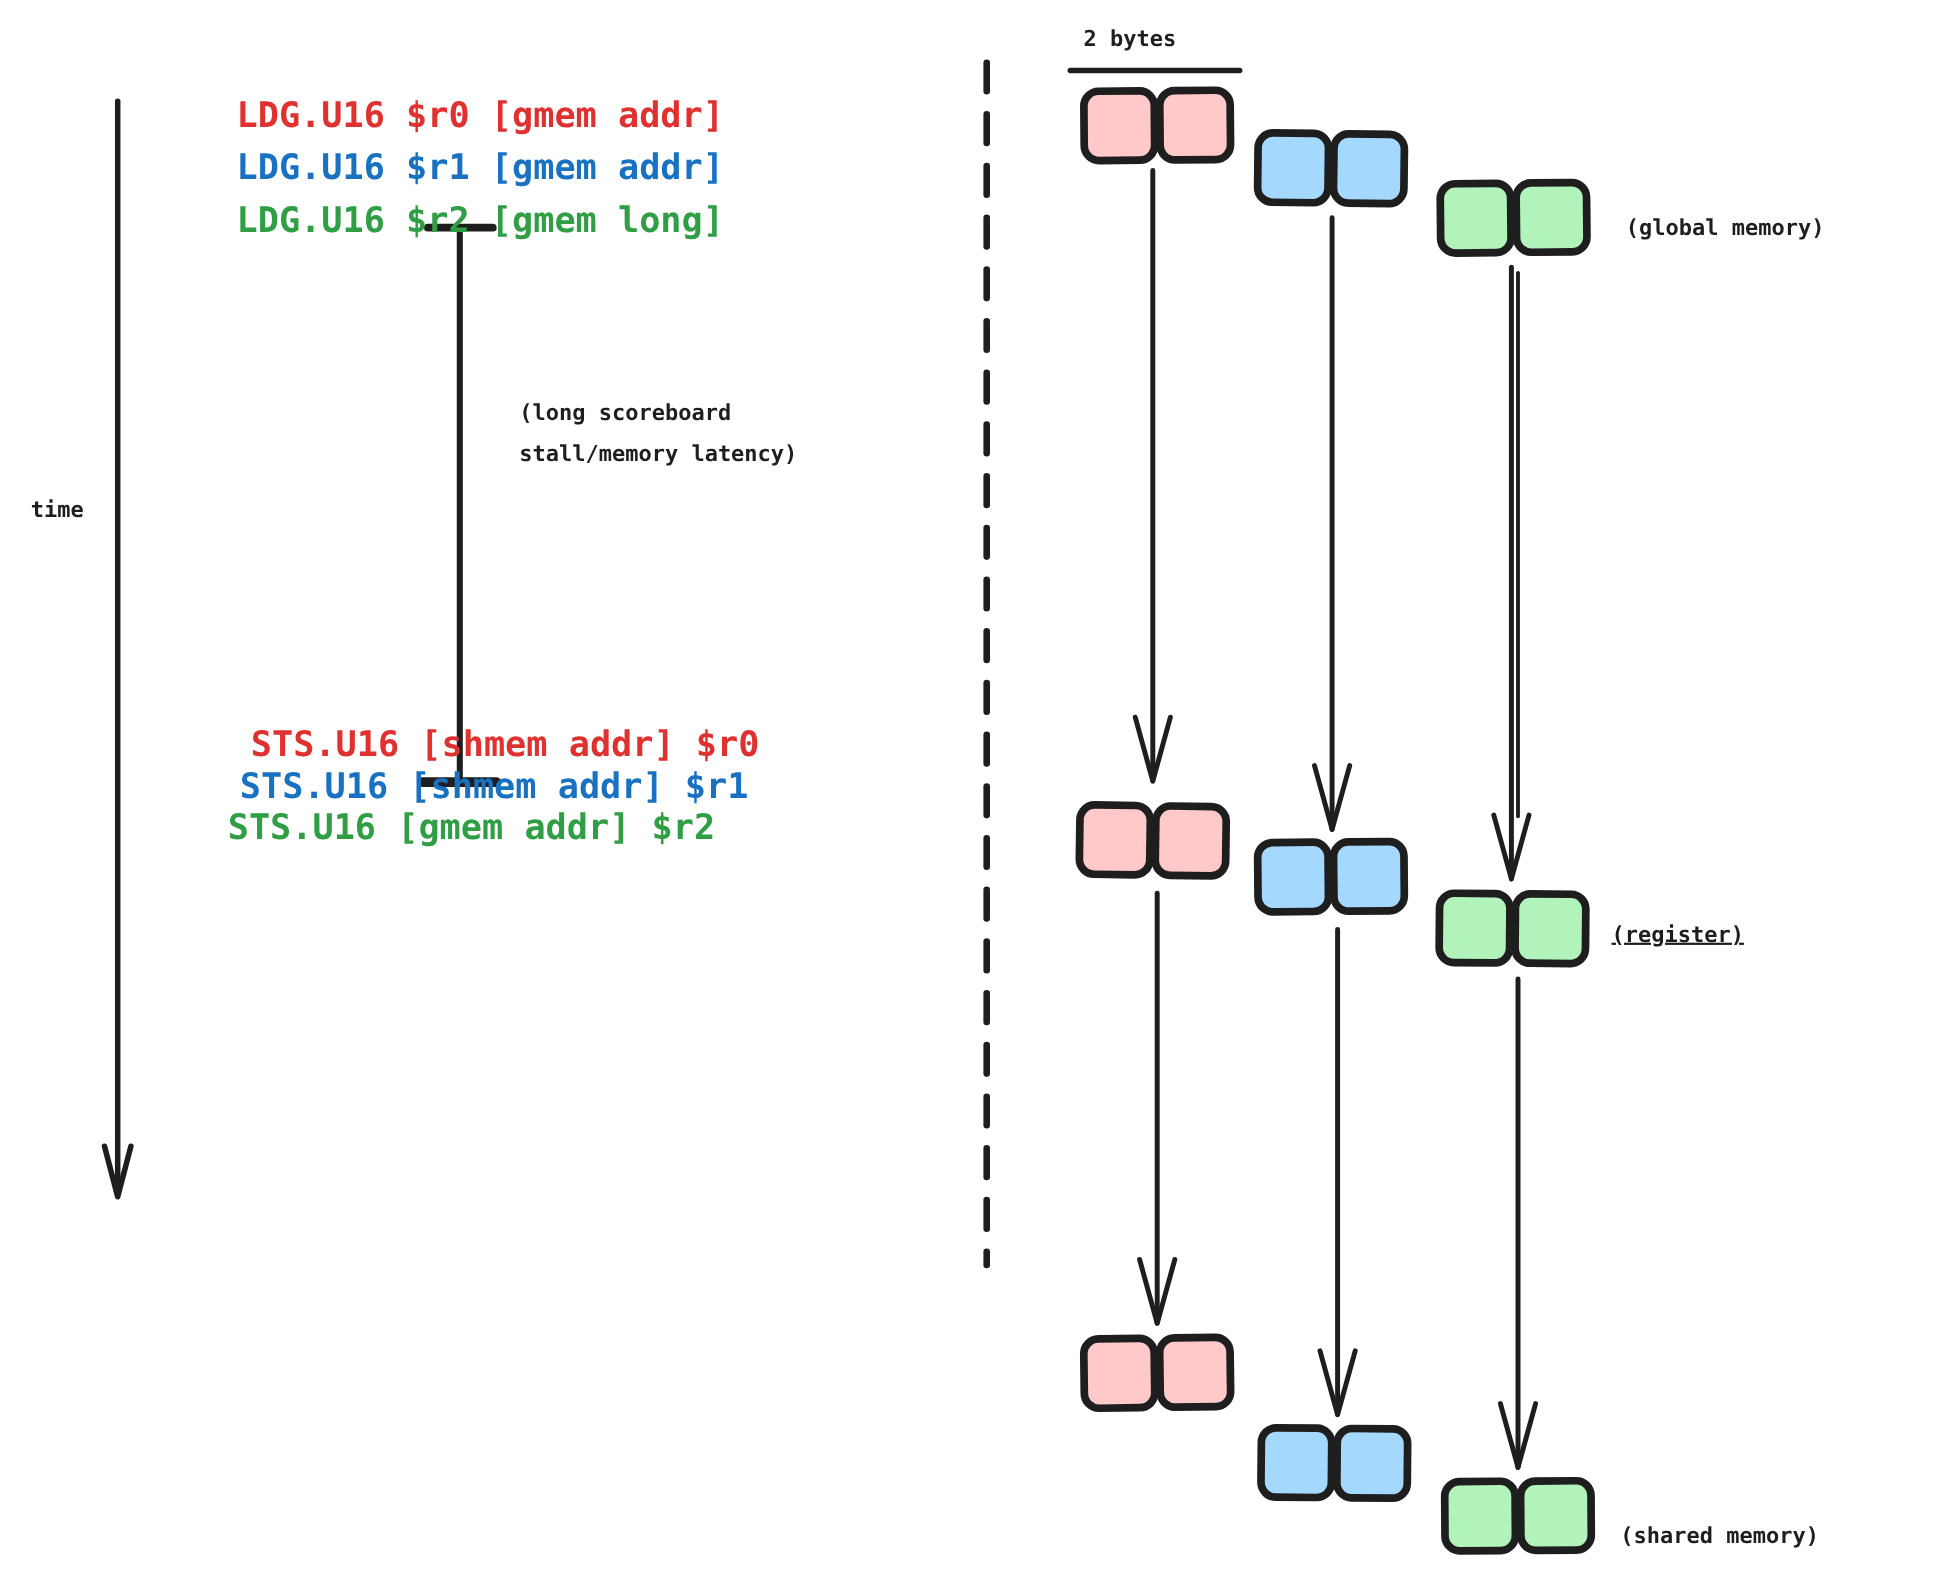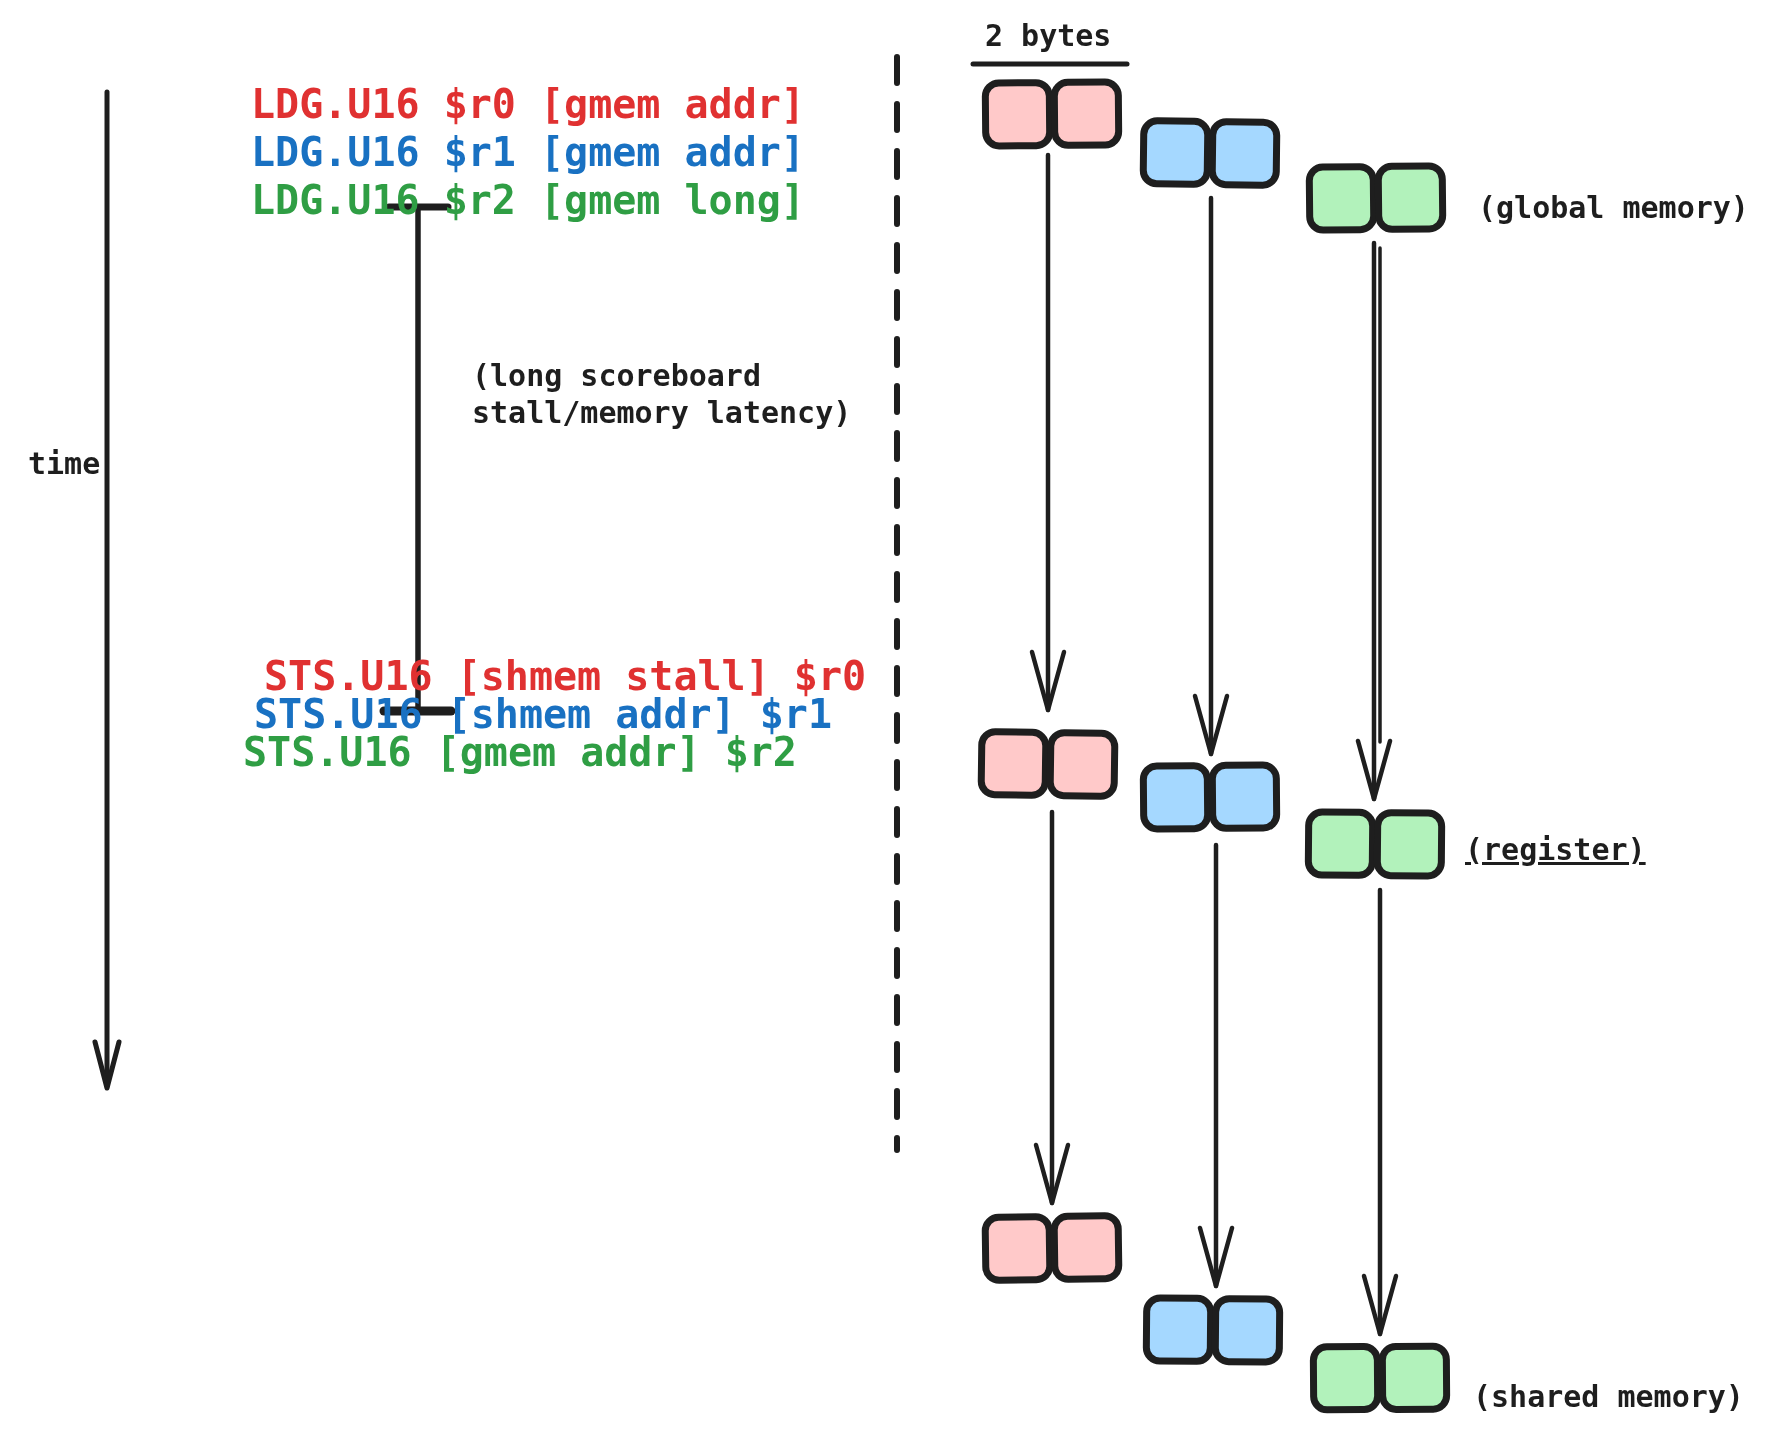--- a/index.html
+++ b/index.html
@@ -7,22 +7,22 @@
     --pink-fill:#ffc9c9; --blue-fill:#a5d8ff; --green-fill:#b2f2bb;
   }
   html,body{margin:0;padding:0;background:#ffffff;}
   .canvas{
     position:relative; width:1773px; height:1433px; background:#ffffff;
     overflow:hidden; font-family:"DejaVu Sans Mono","Liberation Mono",monospace;
   }
   .overlay{position:absolute; left:0; top:0; width:1773px; height:1433px; pointer-events:none;}
   .ink{stroke:var(--ink); fill:none; stroke-linecap:round; stroke-linejoin:round;}
   .label{position:absolute; color:var(--ink); font-weight:600; white-space:nowrap;}
-  .code{font-size:40px; line-height:38px;margin-left:36px;}
-  .note{font-size:30px; line-height:37px;}
+  .code{font-size:32px; line-height:38px;}
+  .note{font-size:20px; line-height:37px;}
   .c-red{color:var(--red);} .c-blue{color:var(--blue);} .c-green{color:var(--green);}
   .stall{white-space:pre-line;}
   .pair{position:absolute; display:flex;}
   .cell{width:57px; height:56px; border:7px solid var(--ink); border-radius:17px; background:#fff;}
   .cell + .cell{margin-left:-2px;}
   .f-pink .cell{background:var(--pink-fill);}
   .f-blue .cell{background:var(--blue-fill);}
   .f-green .cell{background:var(--green-fill);}
 </style>
 </head>
@@ -81,21 +81,21 @@
 
   <div class="label note" style="left:28px; top:445px;">time</div>
 
   <div class="label code c-red" style="left:215px; top:85px;">LDG.U16 $r0 [gmem addr]</div>
   <div class="label code c-blue" style="left:215px; top:133px;">LDG.U16 $r1 [gmem addr]</div>
   <div class="label code c-green" style="left:215px; top:181px;">LDG.U16 $r2 [gmem long]</div>
 
   <div class="label note stall" style="left:437px; top:357px;margin-left:35px;">(long scoreboard
 stall/memory latency)</div>
 
-  <div class="label code c-red" style="left:228px; top:657px;">STS.U16 [shmem stall] $r0</div>
+  <div class="label code c-red" style="left:228px; top:657px;">STS.U16 [shmem addr] $r0</div>
   <div class="label code c-blue" style="left:218px; top:695px;">STS.U16 [shmem addr] $r1</div>
   <div class="label code c-green" style="left:207px; top:733px;">STS.U16 [gmem addr] $r2</div>
 
   <div class="label note" style="left:985px; top:17px;">2 bytes</div>
 
   <div class="pair f-pink" style="left:982px;  top:79px;  transform:rotate(-0.5deg);">
     <div class="cell"></div>
       <div class="cell"></div>
   </div>
   <div class="pair f-blue" style="left:1140px; top:118px; transform:rotate(0.7deg);">

